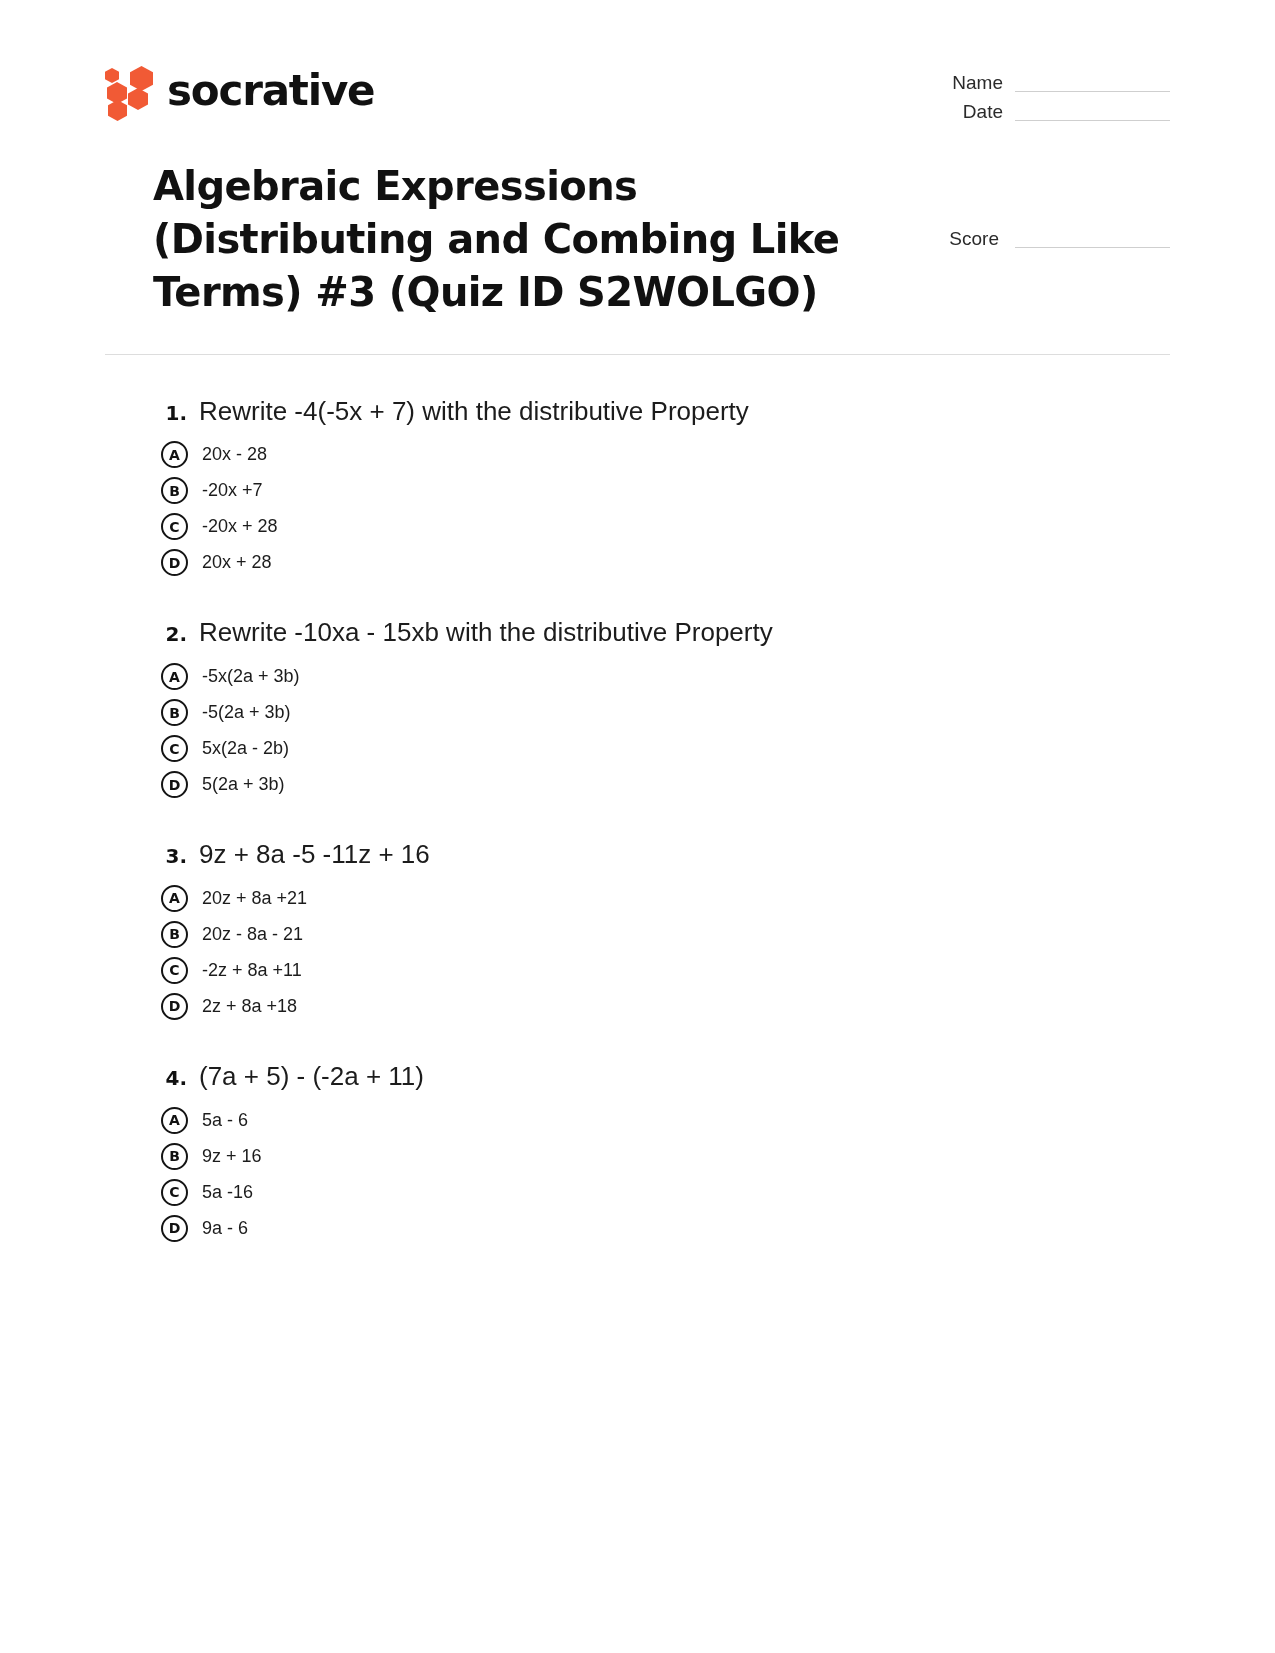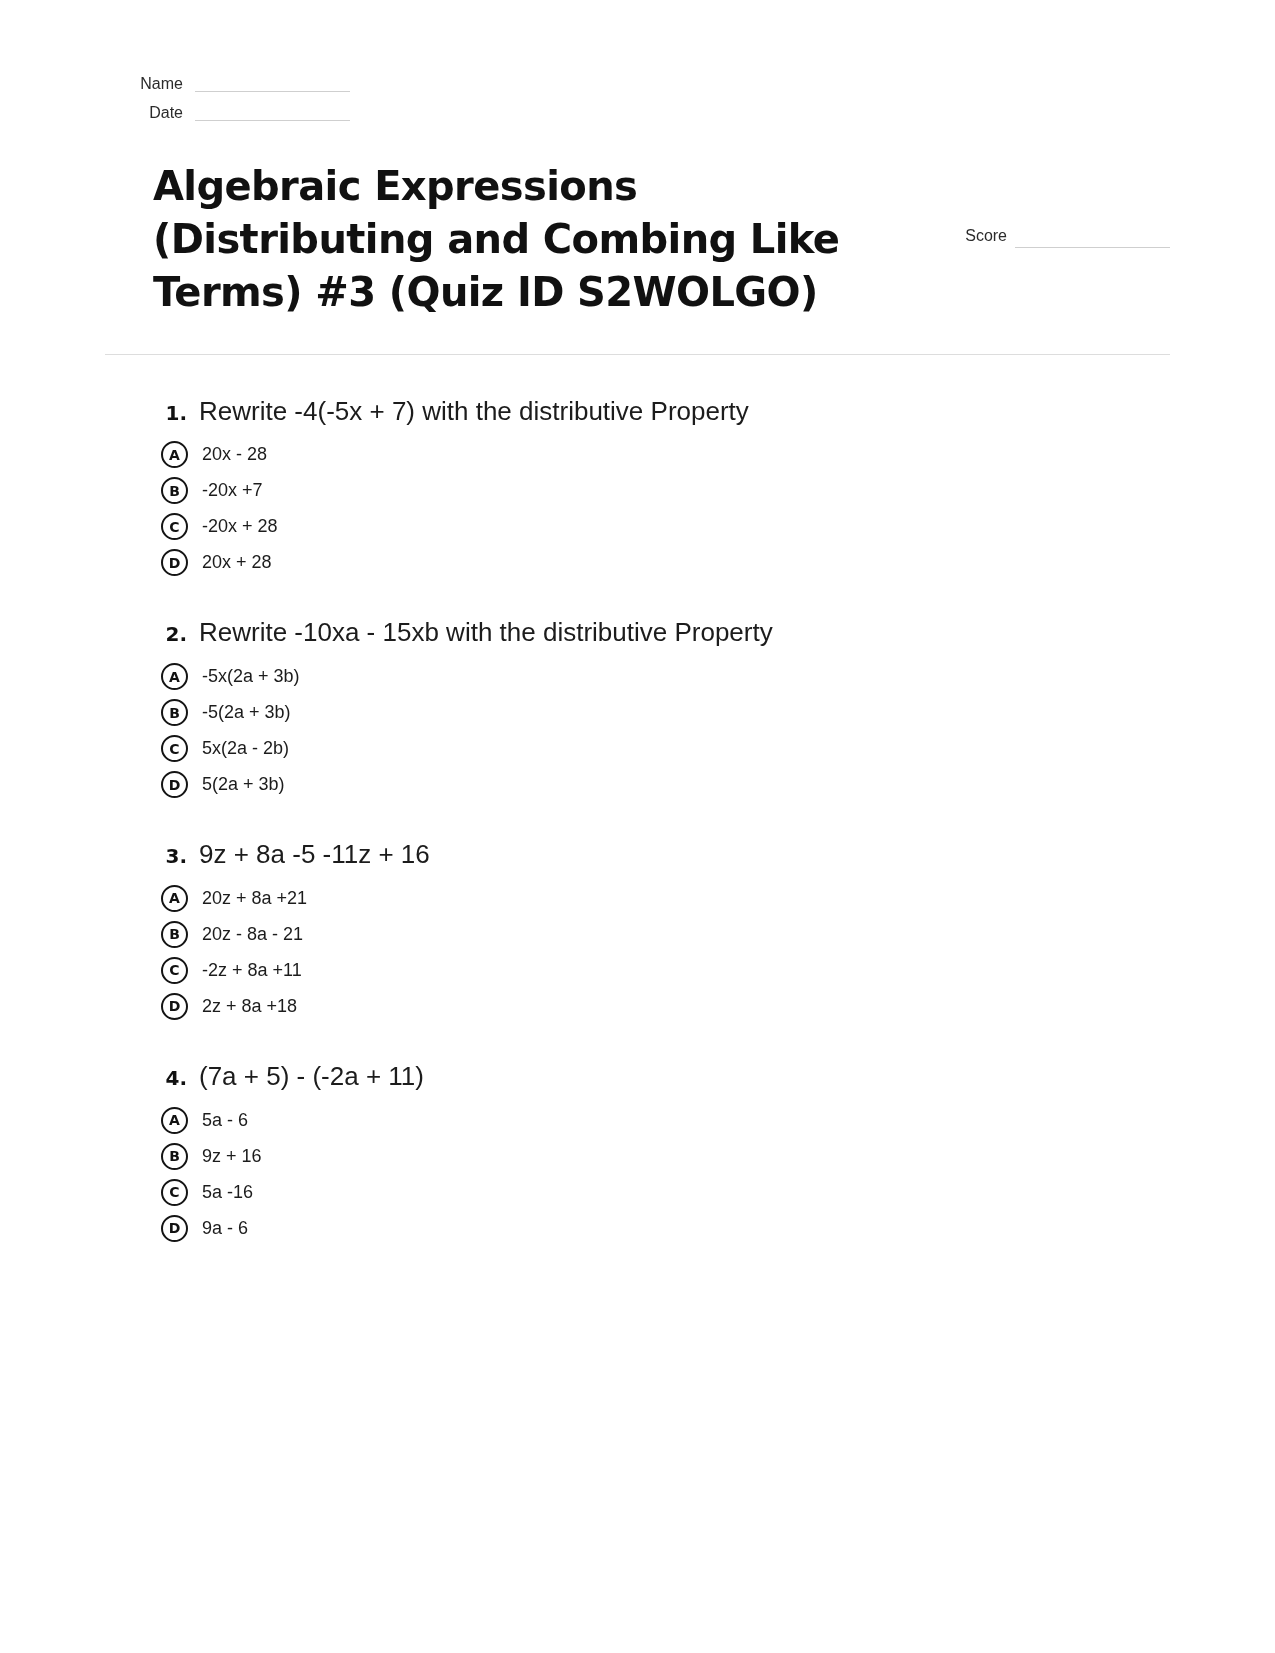--- a/index.html
+++ b/index.html
@@ -72,21 +72,21 @@
     padding-top: 10px;
   }
   .meta-row {
     display: flex;
     align-items: flex-end;
     justify-content: flex-end;
     gap: 12px;
     margin-bottom: 9px;
   }
   .meta-label {
-    font-size: 16px;
+    font-size: 19px;
     color: #2b2b2b;
     line-height: 1;
     white-space: nowrap;
     font-family: "Liberation Sans", sans-serif;
   }
   .meta-line {
     width: 155px;
     border-bottom: 1.5px solid #cfcfcf;
     height: 20px;
   }
@@ -105,23 +105,23 @@
     font-weight: 700;
     line-height: 1.33;
     letter-spacing: -0.6px;
     color: #111111;
     max-width: 730px;
     margin: 0;
   }
   .score-block {
     width: 245px;
     display: flex;
-    align-items: flex-start;
+    align-items: center;
     justify-content: flex-end;
-    gap: 8px;
+    gap: 16px;
     padding-top: 68px;
   }
 
   .divider {
     margin: 34px 105px 0 105px;
     border-top: 1.5px solid #dddddd;
   }
 
   
   .questions {
@@ -180,20 +180,30 @@
     font-family: "Liberation Sans", sans-serif;
   }
 </style>
 </head>
 <body>
 
 <div class="page">
 
   <div class="header">
 
+    <div class="brand">
+      <div class="logo-mark">
+        <span class="hex h1"></span>
+        <span class="hex h2"></span>
+        <span class="hex h3"></span>
+        <span class="hex h4"></span>
+        <span class="hex h5"></span>
+      </div>
+      <div class="brand-name">socrative</div>
+    </div>
 
     <div class="meta-fields">
       <div class="meta-row">
         <span class="meta-label">Name</span>
         <span class="meta-line"></span>
       </div>
       <div class="meta-row">
         <span class="meta-label">Date</span>
         <span class="meta-line"></span>
       </div>

